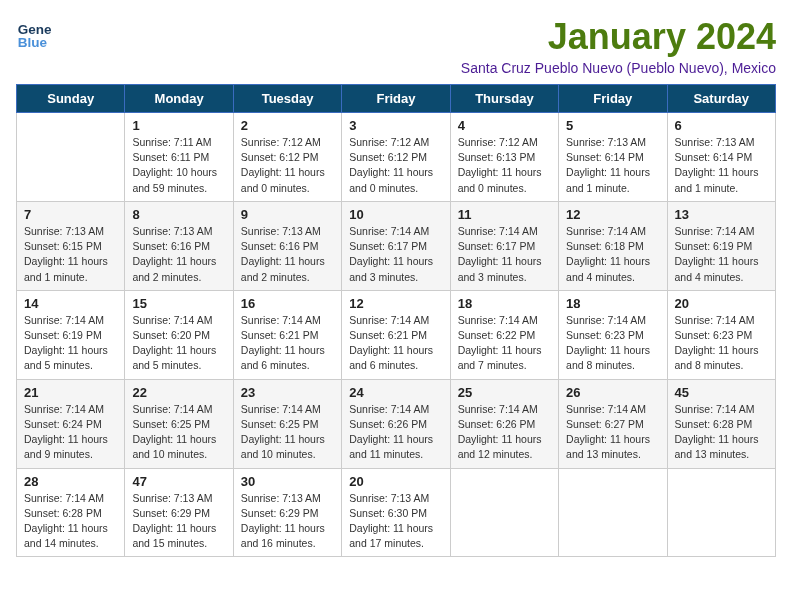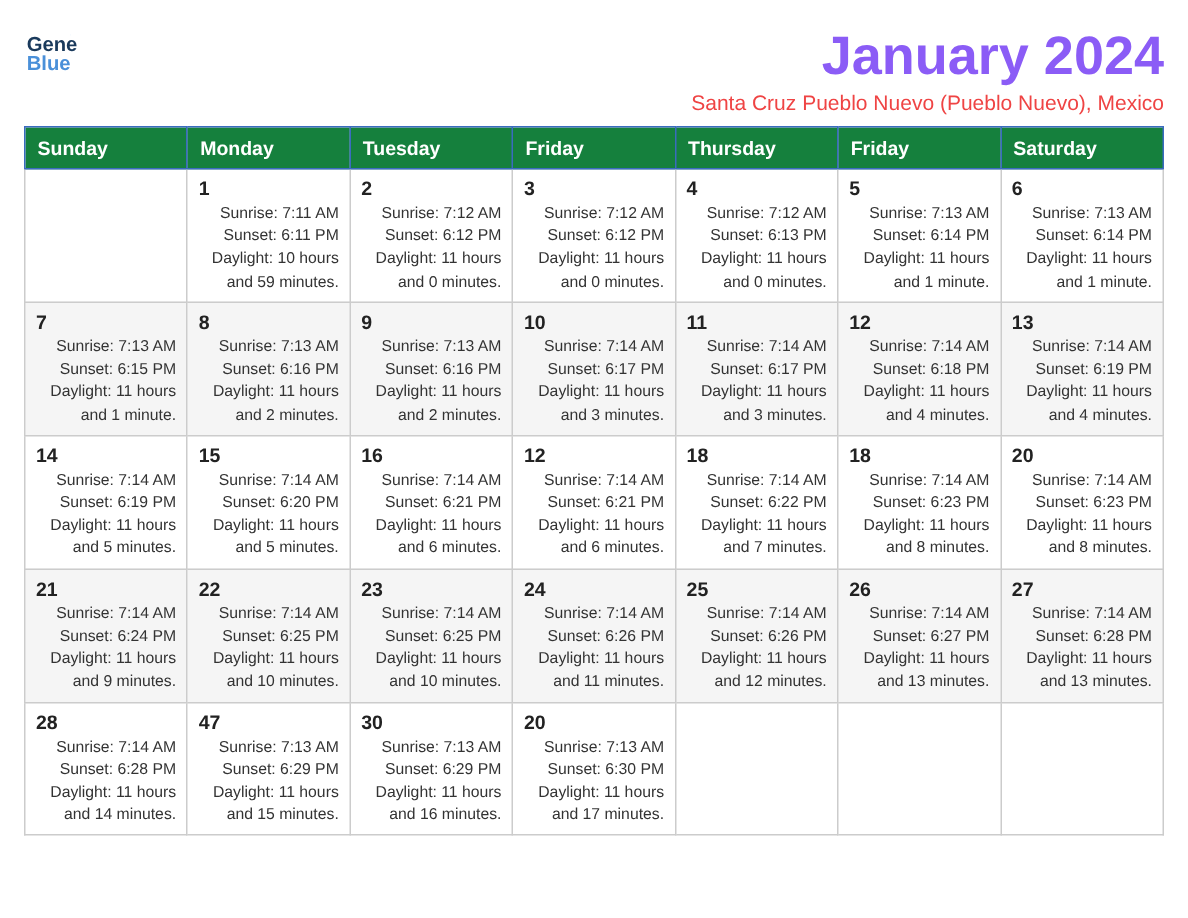--- a/index.html
+++ b/index.html
@@ -24,36 +24,36 @@
     .logo-icon {
       width: 36px;
       height: 36px;
     }
     .title-block {
       text-align: right;
     }
     .month-title {
       font-size: 36px;
       font-weight: bold;
-      color: #8b5cf6;
+      color: #4d7c0f;
     }
     .subtitle {
       font-size: 14px;
-      color: #ef4444;
+      color: #4c1d95;
       margin-top: 2px;
     }
     .calendar-table {
       width: 100%;
       border-collapse: collapse;
       margin-top: 8px;
     }
     .calendar-table th {
-      background-color: #15803d;
+      background-color: #0c4a6e;
       color: #fff;
-      text-align: left;
+      text-align: center;
       padding: 6px 8px;
       font-size: 13px;
       font-weight: bold;
       border: 1px solid #3a6bbf;
     }
     .calendar-table td {
       vertical-align: top;
       padding: 5px 7px;
       border: 1px solid #ccc;
       background: #fff;
@@ -67,21 +67,20 @@
       font-weight: bold;
       font-size: 13px;
       color: #222;
       display: block;
       margin-bottom: 2px;
     }
     .day-info {
       font-size: 10.5px;
       color: #333;
       line-height: 1.45;
-      text-align: right;
     }
     .empty-cell {
       background: #fff !important;
     }
   </style>
 </head>
 <body>
 
 <div class="header">
   <div class="logo">
@@ -294,21 +293,21 @@
 and 12 minutes.</div>
         </td>
         <td>
           <span class="day-number">26</span>
           <div class="day-info" style="white-space: pre-line;">Sunrise: 7:14 AM
 Sunset: 6:27 PM
 Daylight: 11 hours
 and 13 minutes.</div>
         </td>
         <td>
-          <span class="day-number">27</span>
+          <span class="day-number">45</span>
           <div class="day-info" style="white-space: pre-line;">Sunrise: 7:14 AM
 Sunset: 6:28 PM
 Daylight: 11 hours
 and 13 minutes.</div>
         </td>
       </tr>
       <tr>
         <td>
           <span class="day-number">28</span>
           <div class="day-info" style="white-space: pre-line;">Sunrise: 7:14 AM

